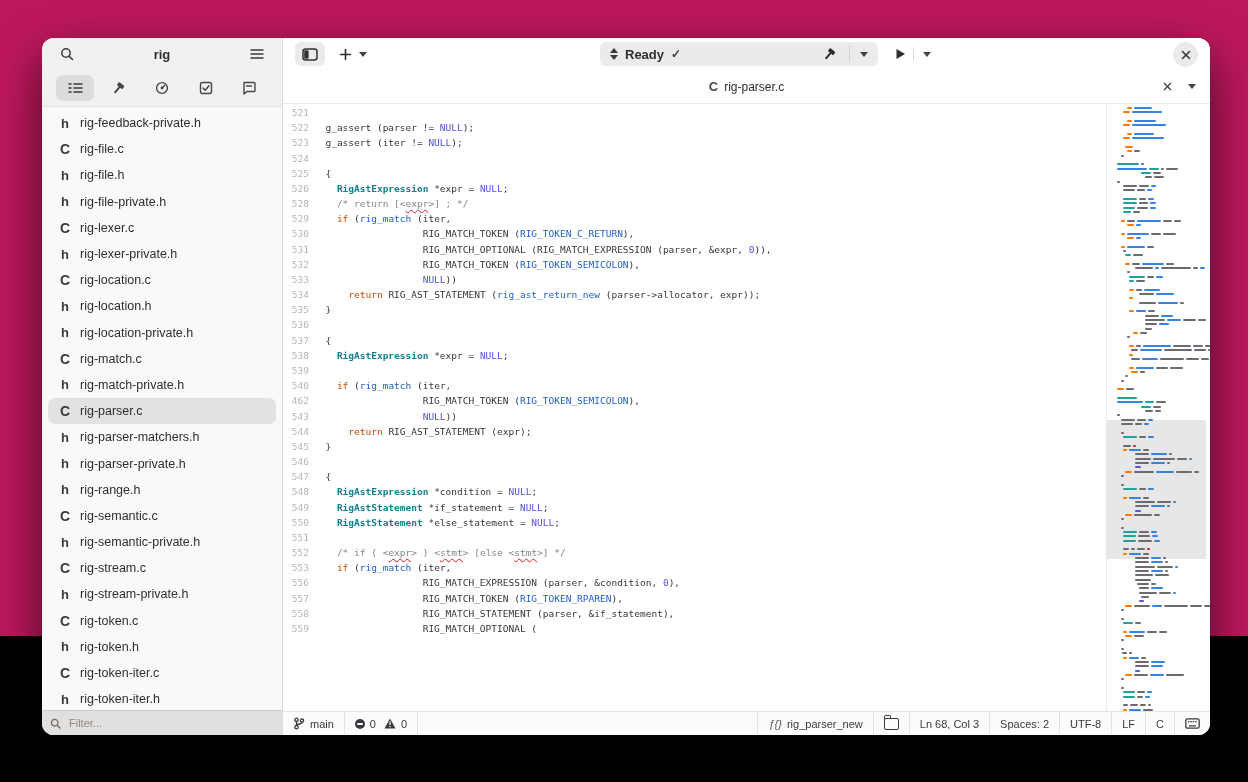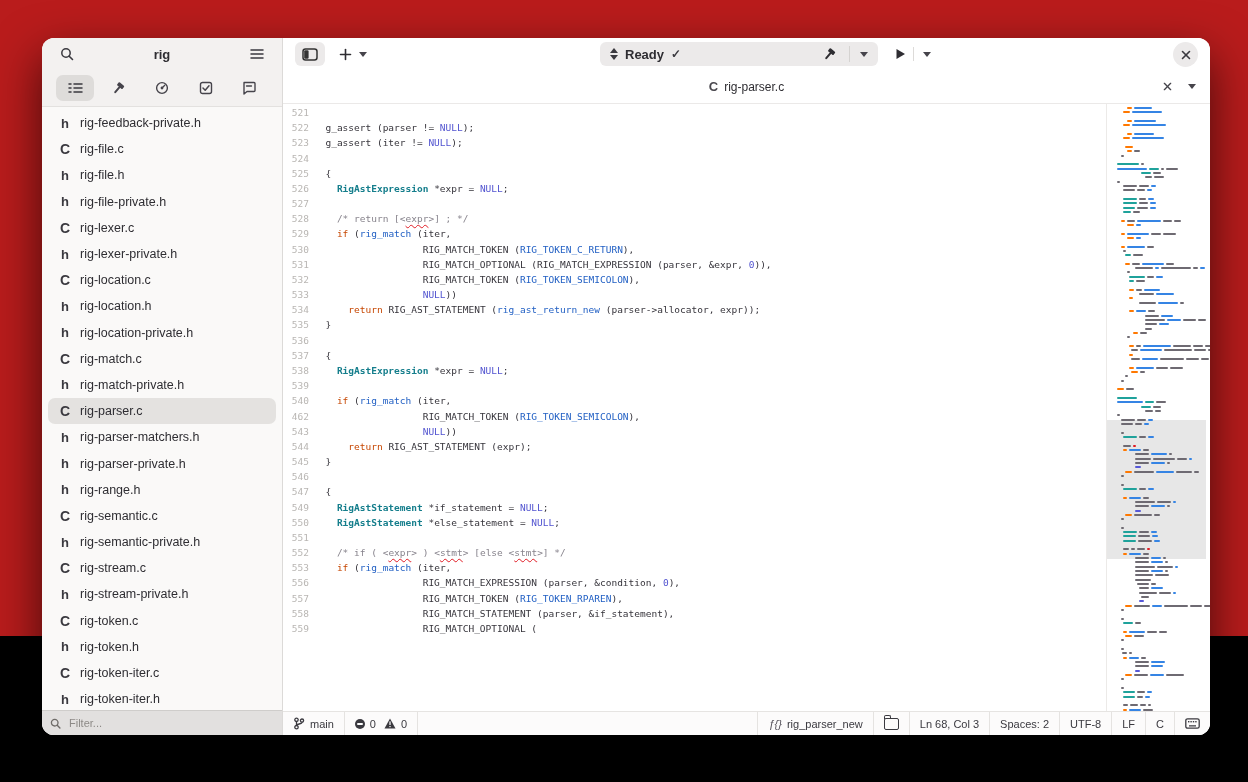--- a/index.html
+++ b/index.html
@@ -1,17 +1,17 @@
 <!DOCTYPE html>
 <html><head>
 <meta charset="utf-8">
 <style>
   html,body{margin:0;padding:0;width:1248px;height:782px;background:#000;overflow:hidden;
     font-family:"Liberation Sans",sans-serif;-webkit-font-smoothing:antialiased;}
-  .stage{position:relative;width:1248px;height:636px;background:#b91c1c;}
+  .stage{position:relative;width:1248px;height:636px;background:#be185d;}
   .window{position:absolute;left:42px;top:38px;width:1168px;height:697px;border-radius:12px;
     background:#fff;box-shadow:0 18px 48px rgba(0,0,0,.65);display:flex;overflow:hidden;}
   
   .sidebar{width:240px;flex:none;display:flex;flex-direction:column;background:#f3f1f0;border-right:1px solid #dcdad8;}
   .sb-header{height:32px;flex:none;display:flex;align-items:center;padding:0 12px;}
   .sb-title{flex:1;text-align:center;font-size:13px;font-weight:700;color:#2e2d32;}
   .icon-btn{width:26px;height:24px;border:none;background:transparent;border-radius:6px;display:flex;
     align-items:center;justify-content:center;color:#3a393f;padding:0;}
   .sb-switcher{height:36px;flex:none;display:flex;align-items:center;justify-content:space-between;padding:0 14px;}
   .sw-btn{width:38px;height:26px;border:none;background:transparent;border-radius:7px;display:flex;
@@ -363,40 +363,40 @@
       </div>
 
       <div class="editor">
         <div class="code" id="code">
             <div class="cl"><span class="ln">521</span><span class="ct"></span></div>
             <div class="cl"><span class="ln">522</span><span class="ct"><span class="s-p">  g_assert (parser != </span><span class="s-c">NULL</span><span class="s-p">);</span></span></div>
             <div class="cl"><span class="ln">523</span><span class="ct"><span class="s-p">  g_assert (iter != </span><span class="s-c">NULL</span><span class="s-p">);</span></span></div>
             <div class="cl"><span class="ln">524</span><span class="ct"></span></div>
             <div class="cl"><span class="ln">525</span><span class="ct"><span class="s-p">  {</span></span></div>
             <div class="cl"><span class="ln">526</span><span class="ct"><span class="s-p">    </span><span class="s-t">RigAstExpression</span><span class="s-p"> *expr = </span><span class="s-c">NULL</span><span class="s-p">;</span></span></div>
-            <div class="cl"><span class="ln">527</span><span class="ct"></span></div>
             <div class="cl"><span class="ln">528</span><span class="ct"><span class="s-p">    </span><span class="s-m">/* return [&lt;</span><span class="s-w">expr</span><span class="s-m">&gt;] ; */</span></span></div>
             <div class="cl"><span class="ln">529</span><span class="ct"><span class="s-p">    </span><span class="s-k">if</span><span class="s-p"> (</span><span class="s-b">rig_match</span><span class="s-p"> (iter,</span></span></div>
             <div class="cl"><span class="ln">530</span><span class="ct"><span class="s-p">                   RIG_MATCH_TOKEN (</span><span class="s-b">RIG_TOKEN_C_RETURN</span><span class="s-p">),</span></span></div>
             <div class="cl"><span class="ln">531</span><span class="ct"><span class="s-p">                   RIG_MATCH_OPTIONAL (RIG_MATCH_EXPRESSION (parser, &amp;expr, </span><span class="s-c">0</span><span class="s-p">)),</span></span></div>
             <div class="cl"><span class="ln">532</span><span class="ct"><span class="s-p">                   RIG_MATCH_TOKEN (</span><span class="s-b">RIG_TOKEN_SEMICOLON</span><span class="s-p">),</span></span></div>
             <div class="cl"><span class="ln">533</span><span class="ct"><span class="s-p">                   </span><span class="s-c">NULL</span><span class="s-p">))</span></span></div>
             <div class="cl"><span class="ln">534</span><span class="ct"><span class="s-p">      </span><span class="s-k">return</span><span class="s-p"> RIG_AST_STATEMENT (</span><span class="s-b">rig_ast_return_new</span><span class="s-p"> (parser-&gt;allocator, expr));</span></span></div>
             <div class="cl"><span class="ln">535</span><span class="ct"><span class="s-p">  }</span></span></div>
             <div class="cl"><span class="ln">536</span><span class="ct"></span></div>
             <div class="cl"><span class="ln">537</span><span class="ct"><span class="s-p">  {</span></span></div>
             <div class="cl"><span class="ln">538</span><span class="ct"><span class="s-p">    </span><span class="s-t">RigAstExpression</span><span class="s-p"> *expr = </span><span class="s-c">NULL</span><span class="s-p">;</span></span></div>
             <div class="cl"><span class="ln">539</span><span class="ct"></span></div>
             <div class="cl"><span class="ln">540</span><span class="ct"><span class="s-p">    </span><span class="s-k">if</span><span class="s-p"> (</span><span class="s-b">rig_match</span><span class="s-p"> (iter,</span></span></div>
             <div class="cl"><span class="ln">462</span><span class="ct"><span class="s-p">                   RIG_MATCH_TOKEN (</span><span class="s-b">RIG_TOKEN_SEMICOLON</span><span class="s-p">),</span></span></div>
             <div class="cl"><span class="ln">543</span><span class="ct"><span class="s-p">                   </span><span class="s-c">NULL</span><span class="s-p">))</span></span></div>
             <div class="cl"><span class="ln">544</span><span class="ct"><span class="s-p">      </span><span class="s-k">return</span><span class="s-p"> RIG_AST_STATEMENT (expr);</span></span></div>
             <div class="cl"><span class="ln">545</span><span class="ct"><span class="s-p">  }</span></span></div>
             <div class="cl"><span class="ln">546</span><span class="ct"></span></div>
             <div class="cl"><span class="ln">547</span><span class="ct"><span class="s-p">  {</span></span></div>
+            <div class="cl"><span class="ln">548</span><span class="ct"><span class="s-p">    </span><span class="s-t">RigAstExpression</span><span class="s-p"> *condition = </span><span class="s-c">NULL</span><span class="s-p">;</span></span></div>
             <div class="cl"><span class="ln">549</span><span class="ct"><span class="s-p">    </span><span class="s-t">RigAstStatement</span><span class="s-p"> *if_statement = </span><span class="s-c">NULL</span><span class="s-p">;</span></span></div>
             <div class="cl"><span class="ln">550</span><span class="ct"><span class="s-p">    </span><span class="s-t">RigAstStatement</span><span class="s-p"> *else_statement = </span><span class="s-c">NULL</span><span class="s-p">;</span></span></div>
             <div class="cl"><span class="ln">551</span><span class="ct"></span></div>
             <div class="cl"><span class="ln">552</span><span class="ct"><span class="s-p">    </span><span class="s-m">/* if ( &lt;</span><span class="s-w">expr</span><span class="s-m">&gt; ) &lt;</span><span class="s-w">stmt</span><span class="s-m">&gt; [else &lt;</span><span class="s-w">stmt</span><span class="s-m">&gt;] */</span></span></div>
             <div class="cl"><span class="ln">553</span><span class="ct"><span class="s-p">    </span><span class="s-k">if</span><span class="s-p"> (</span><span class="s-b">rig_match</span><span class="s-p"> (iter,</span></span></div>
             <div class="cl"><span class="ln">556</span><span class="ct"><span class="s-p">                   RIG_MATCH_EXPRESSION (parser, &amp;condition, </span><span class="s-c">0</span><span class="s-p">),</span></span></div>
             <div class="cl"><span class="ln">557</span><span class="ct"><span class="s-p">                   RIG_MATCH_TOKEN (</span><span class="s-b">RIG_TOKEN_RPAREN</span><span class="s-p">),</span></span></div>
             <div class="cl"><span class="ln">558</span><span class="ct"><span class="s-p">                   RIG_MATCH_STATEMENT (parser, &amp;if_statement),</span></span></div>
             <div class="cl"><span class="ln">559</span><span class="ct"><span class="s-p">                   RIG_MATCH_OPTIONAL (</span></span></div>
           </div>

